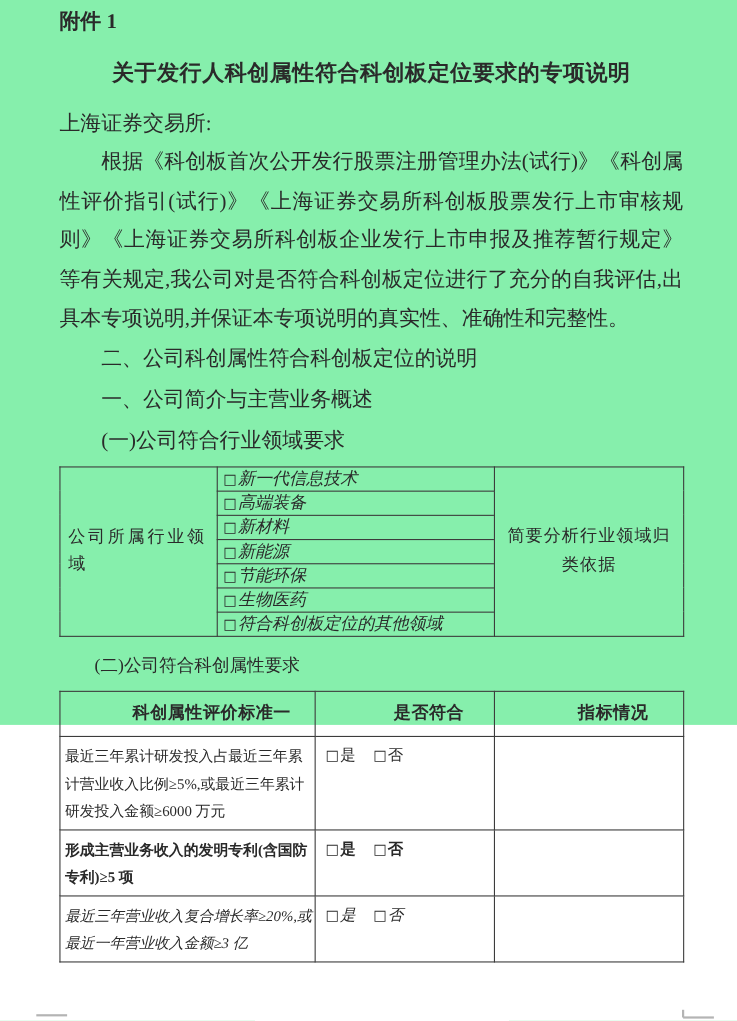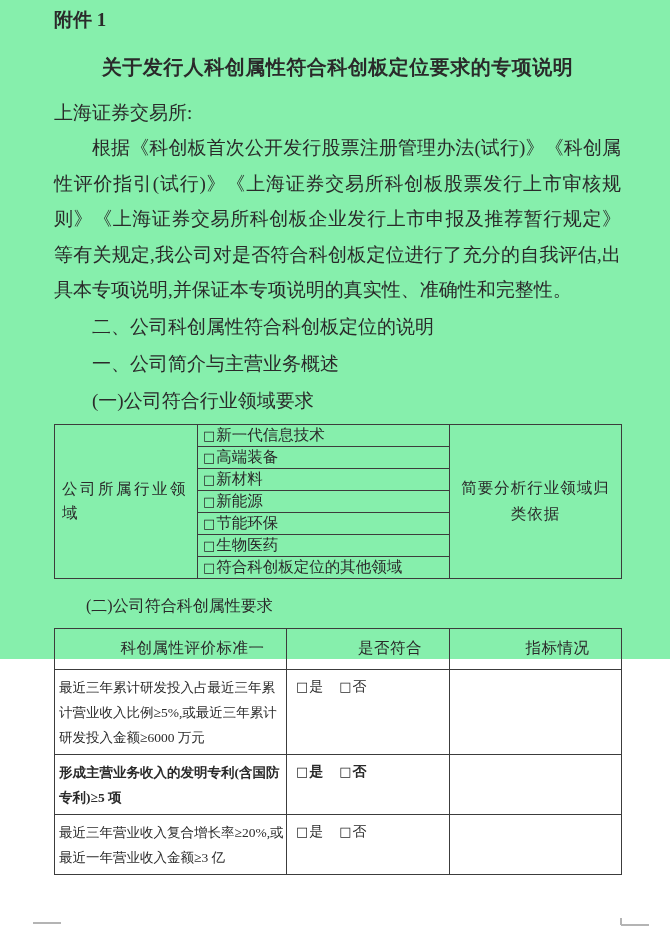--- a/index.html
+++ b/index.html
@@ -16,29 +16,29 @@
   .salutation{margin-top:20px;font-size:19px;line-height:26px;}
   .para{margin-top:4px;font-size:19px;line-height:35.5px;text-align:justify;text-indent:2em;word-break:break-all;}
   .outline{font-size:19px;line-height:37px;text-indent:2em;}
   .h2{margin-top:14px;font-size:16px;line-height:26px;text-indent:2em;}
 
   table{border-collapse:collapse;table-layout:fixed;width:567px;}
   td,th{border:1px solid #3c3c3c;overflow:hidden;}
 
   .t1{margin-top:5px;}
   .t1 .rowhead{font-size:15.5px;letter-spacing:2.5px;padding:0 4px 0 7px;line-height:24px;vertical-align:middle;word-break:break-all;}
-  .t1 .opt{font-size:15.5px;height:21px;padding:0 3px 0 5px;vertical-align:middle;white-space:nowrap;}
+  .t1 .opt{font-size:15.5px;height:21px;padding:0 3px 0 5px;vertical-align:middle;white-space:nowrap;font-style:italic;}
   .t1 .note{font-size:15.5px;text-align:center;letter-spacing:1px;line-height:26px;padding:0 7px;vertical-align:middle;word-break:break-all;}
 
   .t2{margin-top:9px;}
-  .t2 th{font-size:15.5px;font-weight:normal;height:38px;text-align:center;vertical-align:middle;letter-spacing:0.5px;padding-left:45px;}
+  .t2 th{font-size:15.5px;font-weight:bold;height:38px;text-align:center;vertical-align:middle;letter-spacing:0.5px;padding-left:45px;}
   .t2 .crit{font-size:13.5px;line-height:25px;padding:5px 2px 4px 4px;vertical-align:top;text-align:left;word-break:break-all;}
   .t2 .yn{font-size:14px;vertical-align:top;padding:8px 0 0 9px;white-space:nowrap;}
   .t2 .blank{background:#fff;}
-  .r1{height:82px;} .r2{height:47px;font-weight:bold;} .r3{height:45px;}
+  .r1{height:82px;} .r2{height:47px;font-weight:bold;} .r3{height:45px;font-style:italic;}
 
   .cb{font-family:"DejaVu Sans","Liberation Sans",sans-serif;font-size:13px;margin-right:1px;}
   .gap{margin-left:16px;}
 
   .mark{position:absolute;background:#b4b4b4;}
   .mark-left{left:33px;top:922px;width:28px;height:2px;}
   .mark-right{left:621px;top:924px;width:28px;height:2px;}
   .mark-right-tick{left:620px;top:918px;width:2px;height:7px;}
 </style>
 </head>

